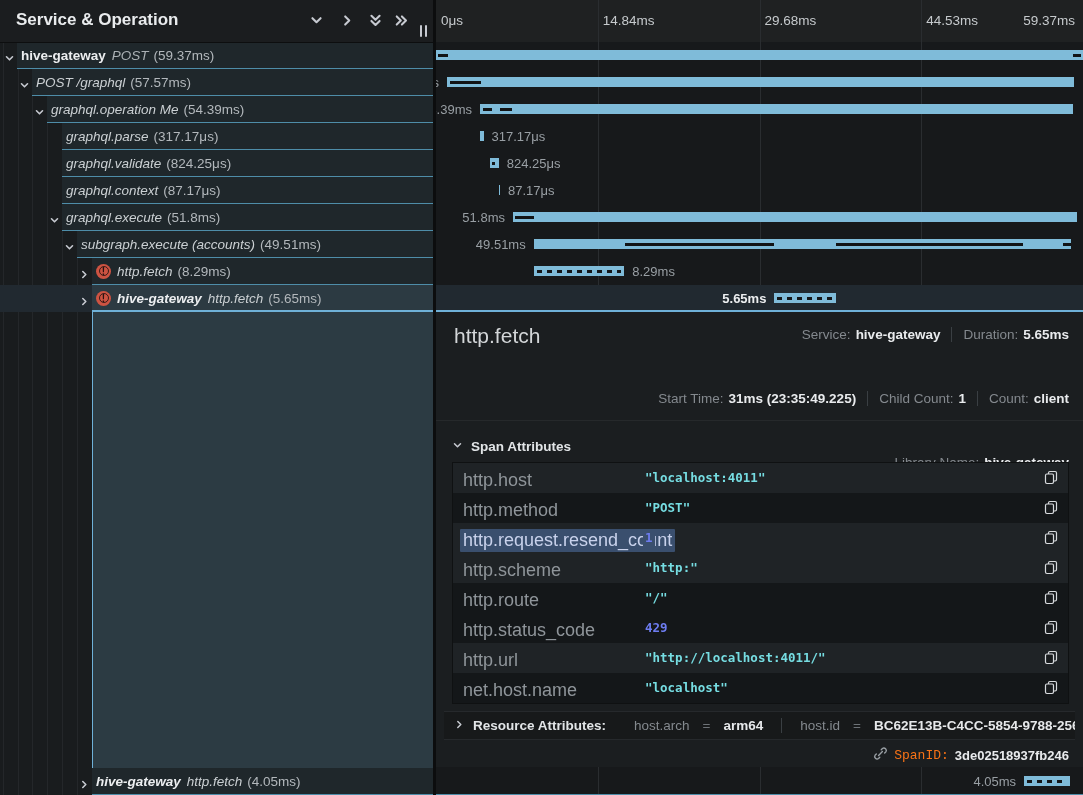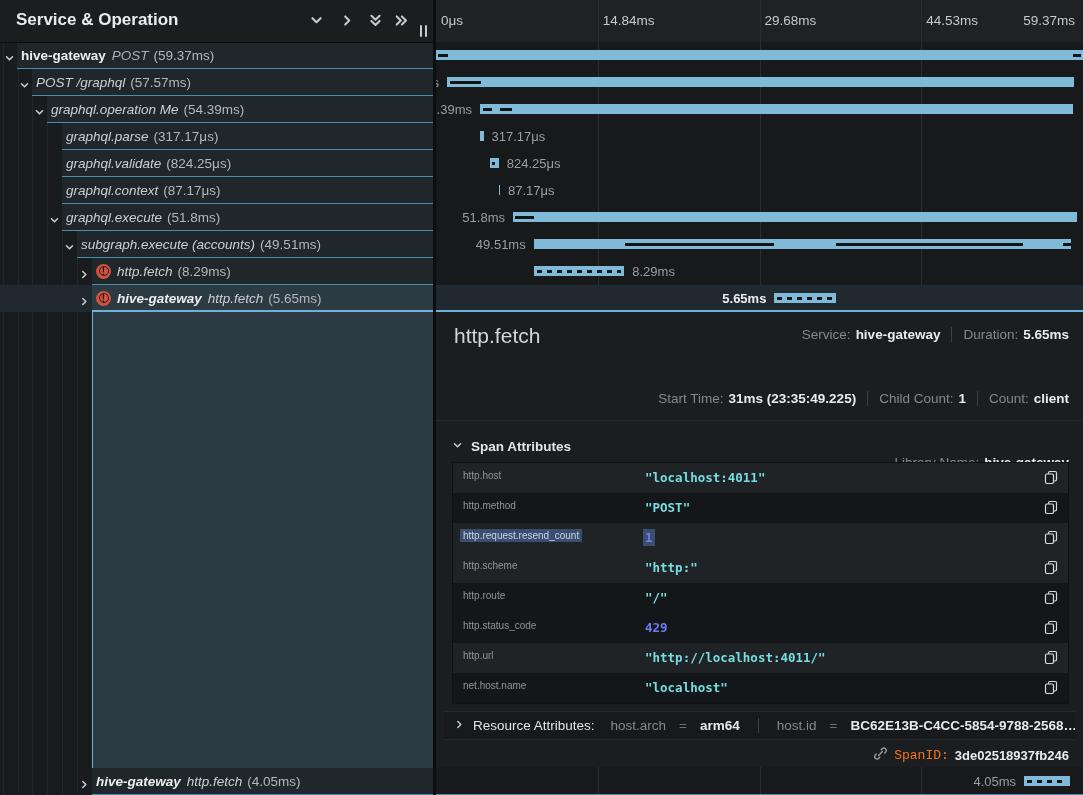--- a/index.html
+++ b/index.html
@@ -60,31 +60,31 @@
   .meta-label{color:#84898e;}
   .meta-value{color:#e9ebed;font-weight:700;margin-left:5px;}
   .meta-sep{width:1px;height:15px;background:#3a3f43;margin:0 11px;}
   #detail-sep{position:absolute;left:0;right:0;top:108px;height:1px;background:#26292b;}
   #attr-header{position:absolute;left:16px;top:127px;display:flex;align-items:center;gap:8px;cursor:pointer;
        font-size:13.5px;font-weight:700;color:#e2e5e7;}
   #attr-table{position:absolute;left:16px;right:14px;top:150px;border:1px solid #0f1112;}
   .attr-row{position:relative;height:30px;}
   .attr-row.light{background:#1f2326;}
   .attr-row.dark{background:#141719;}
-  .attr-key{position:absolute;left:10px;top:7px;font-size:10px;color:#8f959a;}
+  .attr-key{position:absolute;left:10px;top:7px;font-size:18px;color:#8f959a;}
   .attr-key.selhl{background:var(--selection);color:#c9d2ec;padding:1px 3px;margin:-1px -3px;border-radius:1px;}
   .attr-val{position:absolute;left:192px;top:7px;font-family:"DejaVu Sans Mono",monospace;font-size:12.5px;font-weight:700;}
   .attr-val.string{color:var(--string);}
   .attr-val.number{color:var(--number);}
   .attr-val.selhl{background:var(--selection);padding:1px 2px;margin:-1px -2px;}
   .copy-btn{position:absolute;right:9px;top:7px;width:15px;height:16px;cursor:pointer;}
   #resource-row{position:absolute;left:8px;right:8px;top:399px;height:27px;background:#17191a;
        border-top:1px solid #26292c;border-bottom:1px solid #26292c;display:flex;align-items:center;
        gap:8px;padding-left:10px;font-size:13.5px;cursor:pointer;white-space:nowrap;overflow:hidden;}
-  .res-title{font-weight:400;color:#e2e5e7;margin-right:8px;}
+  .res-title{font-weight:700;color:#e2e5e7;margin-right:20px;}
   .res-key{color:#84898e;}
   .res-eq{color:#6d7277;margin:0 5px;}
   .res-val{color:#e6e8ea;font-weight:700;}
   .res-sep{width:1px;height:15px;background:#3a3f43;margin:0 10px;flex:none;}
   #spanid-row{position:absolute;right:14px;top:434px;display:flex;align-items:center;gap:6px;font-size:13px;}
   #spanid-label{color:#f97316;font-family:Liberation Mono, monospace;}
   #spanid-value{color:#e9ebed;font-weight:700;}
 </style>
 </head>
 <body>

